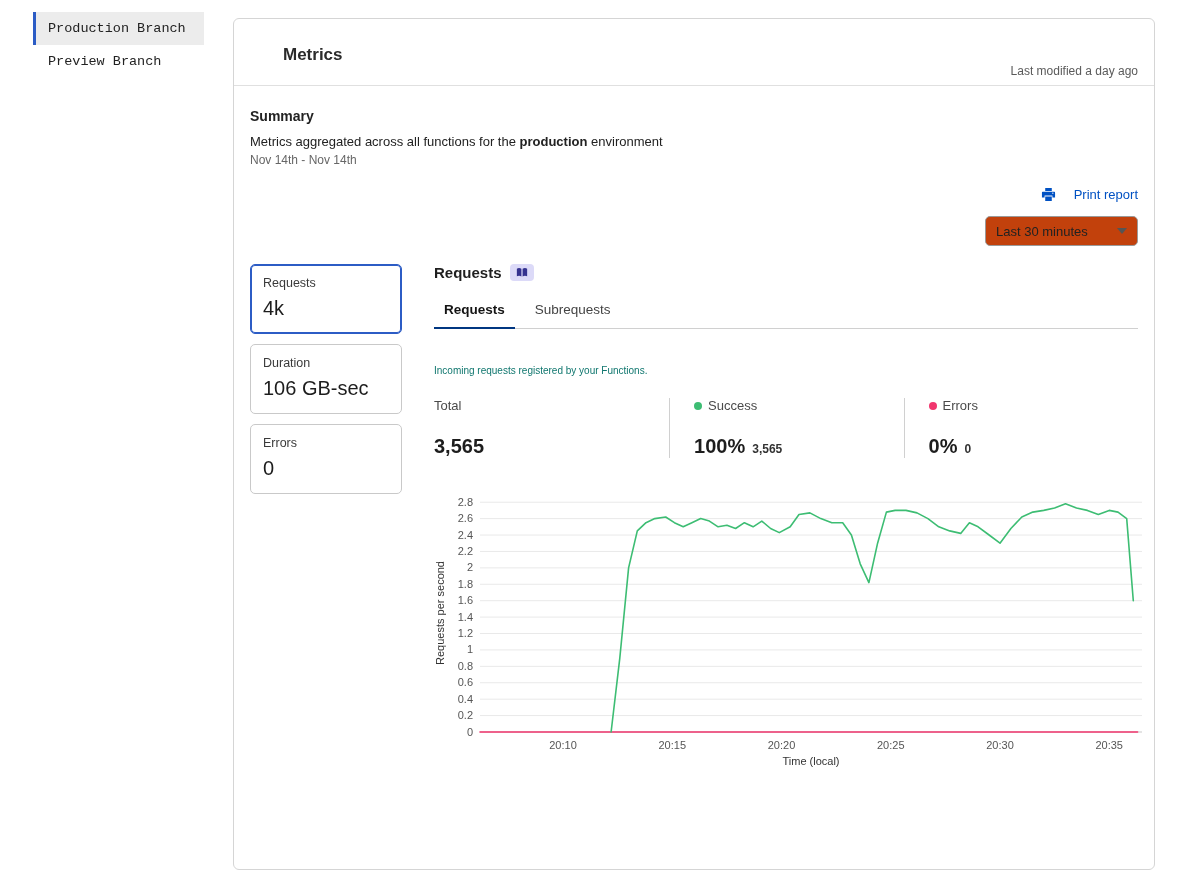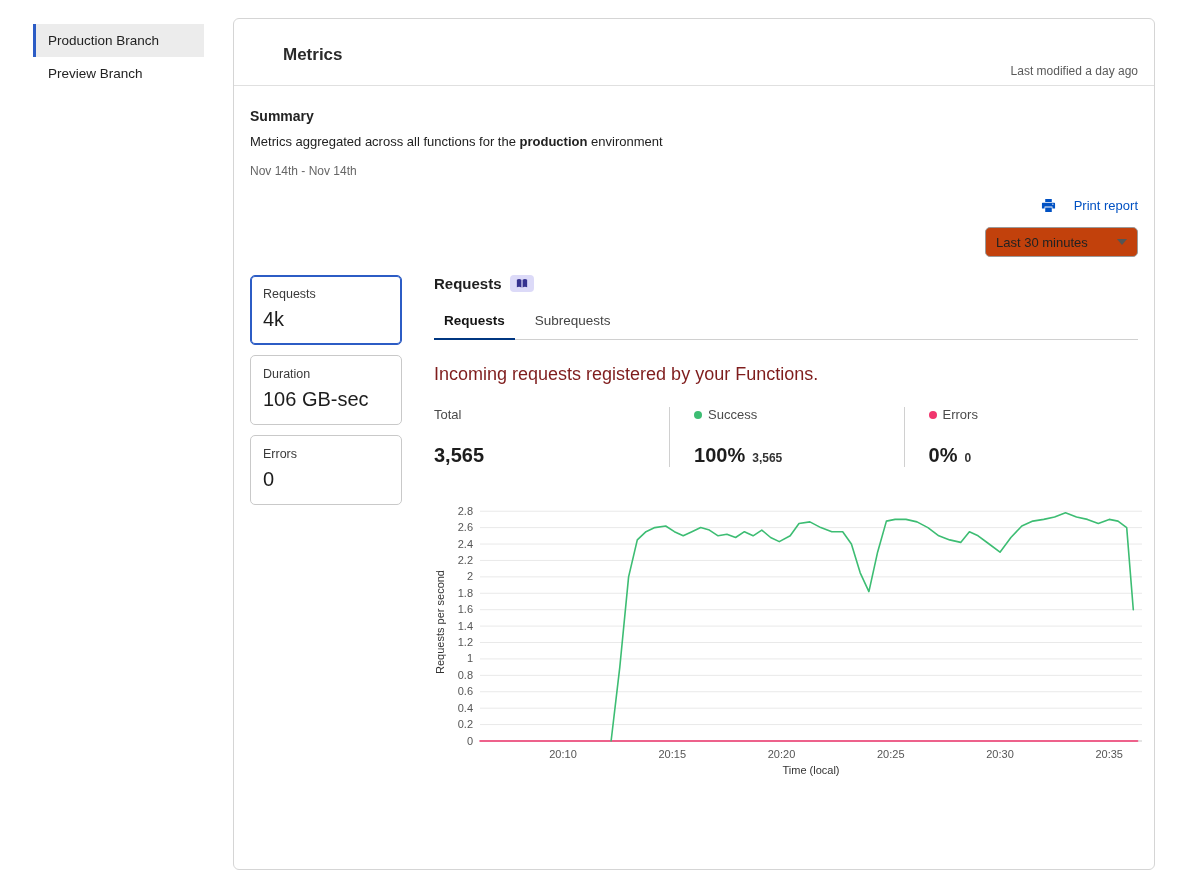--- a/index.html
+++ b/index.html
@@ -7,21 +7,21 @@
   body {
     font-family: "Liberation Sans", "DejaVu Sans", sans-serif;
     color: #313131;
     width: 1182px;
     height: 893px;
     position: relative;
     overflow: hidden;
   }
 
   
-  .sidebar { position: absolute; left: 33px; top: 24px; width: 171px; }
+  .sidebar { position: absolute; left: 33px; top: 12px; width: 171px; font-family: Liberation Mono, monospace; }
   .side-item {
     font-size: 13.5px;
     color: #222;
     padding: 9px 12px;
     cursor: pointer;
     border-left: 3px solid transparent;
   }
   .side-item.active {
     background: #ececec;
     border-left: 3px solid #2c5cc5;
@@ -45,21 +45,21 @@
   .card-title { font-size: 17px; font-weight: bold; color: #2b2b2b; margin-left: 33px; }
   .last-modified {
     position: absolute; right: 16px; bottom: 7px;
     font-size: 12px; color: #5a5a5a;
   }
 
   .summary { padding: 12px 16px 40px 16px; }
   .summary-title { font-size: 14px; font-weight: bold; margin: 10px 0 10px 0; color: #222; }
   .summary-desc { font-size: 13px; color: #222; }
   .summary-desc b { font-weight: bold; }
-  .date-range { font-size: 12px; color: #666; margin-top: 15px; }
+  .date-range { font-size: 12px; color: #666; margin-top: 4px; }
 
   .print-row { display: flex; justify-content: flex-end; margin-top: 20px; }
   .print-link {
     display: inline-flex; align-items: center; gap: 18px;
     color: #0051c3; font-size: 13px; cursor: pointer; text-decoration: none;
   }
 
   .range-row { display: flex; justify-content: flex-end; margin-top: 14px; }
   .range-select {
     width: 153px; height: 30px;
@@ -92,21 +92,21 @@
     display: inline-flex; align-items: center; justify-content: center;
   }
 
   .tabs { display: flex; gap: 10px; margin-top: 12px; border-bottom: 1px solid #d0d0d0; }
   .tab {
     padding: 9px 10px 10px 10px; font-size: 13.5px; color: #444;
     cursor: pointer; border-bottom: 2px solid transparent; margin-bottom: -1px;
   }
   .tab.active { color: #141414; font-weight: bold; border-bottom: 2px solid #003681; }
 
-  .panel-desc { margin-top: 24px; font-size: 18px; color: #7f1d1d; }
+  .panel-desc { margin-top: 36px; font-size: 10px; color: #0f766e; }
 
   .stats-row { display: flex; margin-top: 22px; }
   .stat { width: 248px; }
   .stat + .stat { border-left: 1px solid #d0d0d0; padding-left: 24px; width: 246px; }
   .stat-label { font-size: 13px; color: #4a4a4a; display: flex; align-items: center; gap: 6px; }
   .dot { width: 8px; height: 8px; border-radius: 50%; display: inline-block; }
   .dot-green { background: #3dbd73; }
   .dot-pink { background: #f1366e; }
   .stat-values { display: flex; align-items: baseline; gap: 7px; margin-top: 22px; }
   .stat-main { font-size: 20px; font-weight: bold; color: #1d1d1d; }

